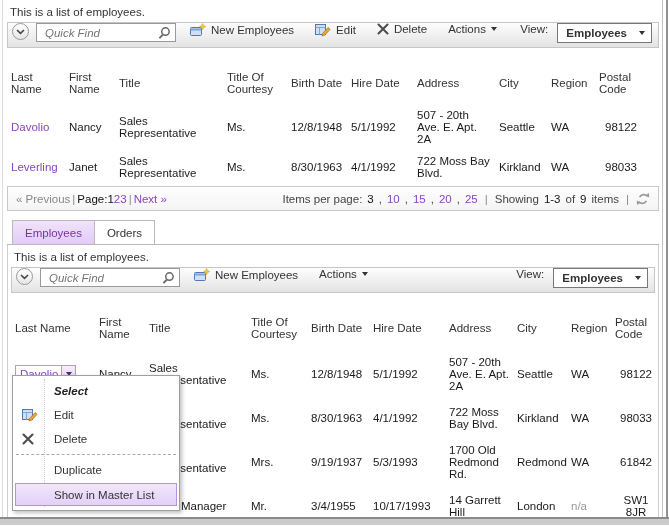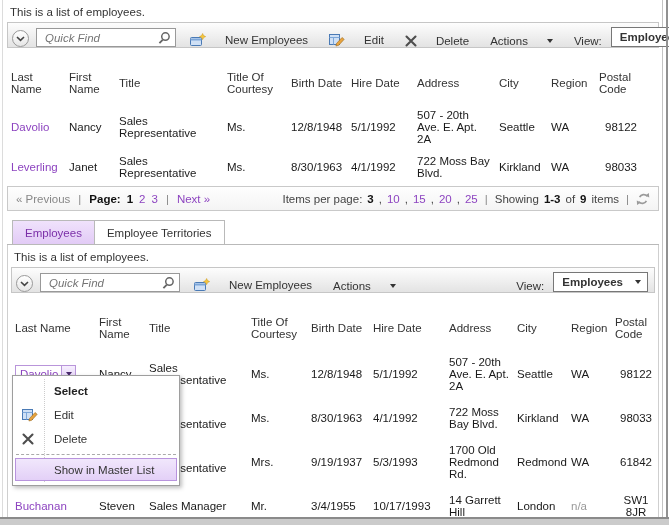--- a/index.html
+++ b/index.html
@@ -8,39 +8,39 @@
     width:669px; height:527px; overflow:hidden; position:relative;
     background:#fff; font-family:"Liberation Sans", sans-serif;
     font-size:11.5px; color:#1a1a1a;
   }
   .page { margin:0 6px 0 2px; border-left:1px solid #dcdcdc; border-right:1px solid #c4c4c4; padding:0 3px 0 4px; min-height:520px; }
 
   .caption { color:#333; padding:6px 2px 4px 3px; }
 
   
   .toolbar {
-    display:flex; align-items:flex-end; height:26px; gap:7px;
+    display:flex; align-items:flex-start; height:26px; gap:7px;
     border:1px solid #c6c6c6; padding:0 6px 0 4px;
     background:linear-gradient(#fdfdfd,#efefef 55%,#e3e3e3);
     color:#333; white-space:nowrap;
   }
   .expander {
     width:17px; height:17px; border-radius:50%; border:1px solid #999;
     background:linear-gradient(#fff,#e6e6e6); display:flex; align-items:center; justify-content:center;
     flex:0 0 auto; cursor:pointer;
   }
   .quickfind {
     display:flex; align-items:center; height:19px; width:140px;
     border:1px solid #999; background:#fff; padding:0 4px 0 6px;
   }
   .quickfind input {
     flex:1; min-width:0; border:none; outline:none; background:transparent;
     font-family:"Liberation Sans", sans-serif; font-size:11.5px; font-style:italic; color:#444;
   }
-  .tb-btn { display:inline-flex; align-items:center; gap:19px; padding:0 7px; cursor:pointer; color:#333; }
+  .tb-btn { display:inline-flex; align-items:center; gap:5px; padding:0 7px; cursor:pointer; color:#333; }
   .caret { width:0; height:0; border-left:3.5px solid transparent; border-right:3.5px solid transparent; border-top:4px solid #333; display:inline-block; }
   .spacer { flex:1; }
   .view-label { color:#333; }
   .view-box {
     display:inline-flex; align-items:center; gap:12px; height:20px;
     border:1px solid #777; background:#fff; padding:0 6px 0 8px;
     font-weight:bold; cursor:pointer; margin-left:2px;
   }
 
   
@@ -66,25 +66,25 @@
   .dd-caret-btn {
     width:14px; display:flex; align-items:center; justify-content:center;
     border-left:1px solid #b995da; background:linear-gradient(#f7f0ff,#ddc8f2);
   }
   .dd-caret-btn .caret { border-top-color:#4a2a6e; }
 
   
   .pager {
     display:flex; align-items:center; height:25px; margin-top:2px;
     border:1px solid #c9c9c9; background:linear-gradient(#fefefe,#f4f4f4);
-    padding:8px 8px; color:#444; gap:6px; white-space:nowrap;
+    padding:8px 8px; color:#444; white-space:nowrap;
   }
   .pager .sep { color:#888; padding:0 2px; }
   .pager .dis { color:#888; }
-  .pager b, .pager .cur { font-weight:bold; color:#111; }
+  .pager b, .pager .cur { font-weight:normal; color:#111; }
   .pager .plink { color:#8d44c0; cursor:pointer; }
   .pager .right { margin-left:auto; display:flex; align-items:center; gap:5px; }
   .refresh { display:flex; align-items:center; cursor:pointer; }
 
   
   .tabs { display:flex; align-items:flex-end; margin-top:9px; padding-left:5px; border-bottom:1px solid #b9b9b9; }
   .tab {
     border:1px solid #b9b9b9; border-bottom:none; background:#fff; color:#333;
     padding:6px 12px 5px; cursor:pointer; margin-right:-1px;
   }
@@ -98,21 +98,21 @@
   .ctx-menu {
     position:absolute; left:1px; top:68px; width:168px; z-index:10;
     background:#fff; border:1px solid #9e9e9e; box-shadow:2px 2px 4px rgba(0,0,0,.25);
     padding:3px 2px;
   }
   .ctx-menu::before {
     content:""; position:absolute; left:31px; top:3px; bottom:3px;
     border-left:1px dotted #cccccc;
   }
   .menu-item { position:relative; display:flex; align-items:center; height:24px; padding-left:39px; color:#333; cursor:pointer; }
-  .menu-item.bold { font-weight:bold; color:#222; }
+  .menu-item.bold { font-weight:bold; color:#222;font-style:italic; }
   .mi-icon { position:absolute; left:7px; top:50%; transform:translateY(-50%); width:17px; display:flex; align-items:center; }
   .menu-sep { border-top:1px dashed #aaa; margin:3px 1px; }
   .menu-item.hl {
     height:23px; margin:1px 0; padding-left:38px;
     background:linear-gradient(#f1e7fc,#e3d0f7);
     border:1px solid #b893dd;
   }
 
   
   .bottom-band { position:absolute; left:0; right:0; top:517px; height:8px; background:#cbcbcb; border-top:2px solid #8a8a8a; z-index:40; }
@@ -260,21 +260,21 @@
             <polygon points="12.9,1 13.2,5.4 9.2,3.6" fill="#9b9b9b"></polygon>
             <path d="M2.8 9.8a4.6 4.6 0 0 0 7.6-1" fill="none" stroke="#9b9b9b" stroke-width="1.7"></path>
             <polygon points="1.1,13 0.8,8.6 4.8,10.4" fill="#9b9b9b"></polygon>
           </svg>
       </span>
     </span>
   </div>
 
   <div class="tabs">
     <div class="tab active">Employees</div>
-    <div class="tab">Employee Territories</div>
+    <div class="tab">Orders</div>
   </div>
 
   <div class="panel">
     <div class="caption">This is a list of employees.</div>
 
     <div class="toolbar">
       <span class="expander">
         <svg width="9" height="6" viewBox="0 0 9 6">
             <path d="M1 1l3.5 3.3L8 1" stroke="#444" stroke-width="1.6" fill="none"></path>
           </svg>
@@ -410,20 +410,23 @@
         </div>
         <div class="menu-item">
           <span class="mi-icon">
               <svg width="12" height="12" viewBox="0 0 12 12">
                 <path d="M1.5 1.5l9 9M10.5 1.5l-9 9" stroke="#4d4d4d" stroke-width="2.1" stroke-linecap="round"></path>
               </svg>
             </span>
           <span class="mi-label">Delete</span>
         </div>
         <div class="menu-sep"></div>
+        <div class="menu-item">
+          <span class="mi-label">Duplicate</span>
+        </div>
         <div class="menu-item hl">
           <span class="mi-label">Show in Master List</span>
         </div>
       </div>
     </div>
   </div>
 </div>
 
 <div class="bottom-band"></div>
 <div class="win-edge"></div>

